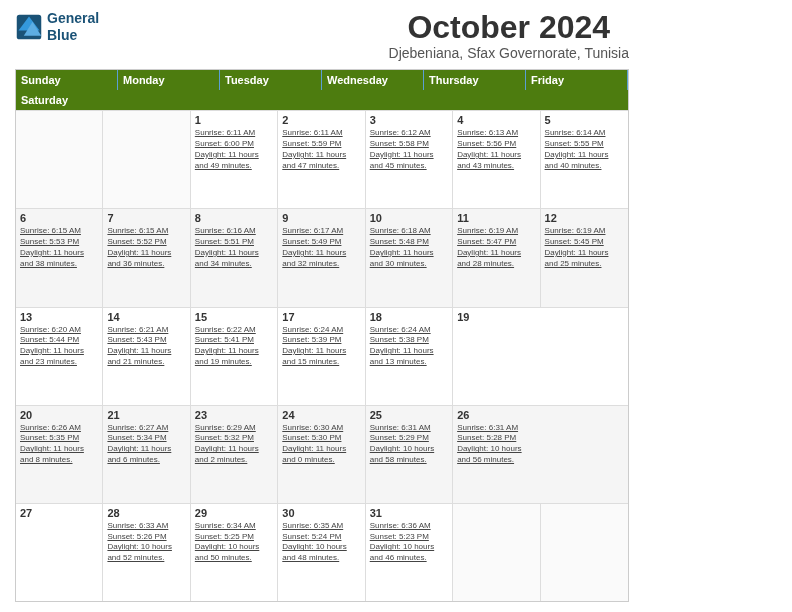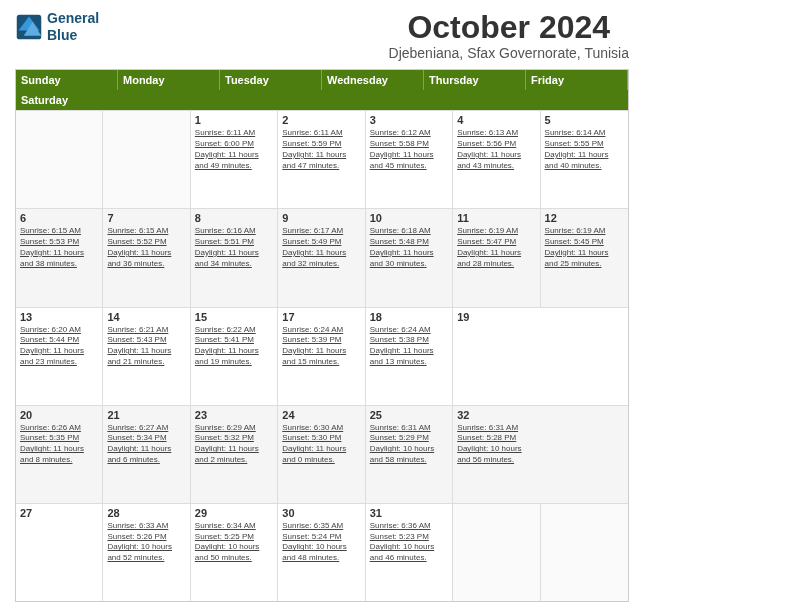--- a/index.html
+++ b/index.html
@@ -248,21 +248,21 @@
           </div>
           <div class="cal-cell">
             <span class="day-num">24</span>
             <div class="cell-text">Sunrise: 6:30 AM<br>Sunset: 5:30 PM<br>Daylight: 11 hours and 0 minutes.</div>
           </div>
           <div class="cal-cell">
             <span class="day-num">25</span>
             <div class="cell-text">Sunrise: 6:31 AM<br>Sunset: 5:29 PM<br>Daylight: 10 hours and 58 minutes.</div>
           </div>
           <div class="cal-cell">
-            <span class="day-num">32</span>
+            <span class="day-num">26</span>
             <div class="cell-text">Sunrise: 6:31 AM<br>Sunset: 5:28 PM<br>Daylight: 10 hours and 56 minutes.</div>
           </div>
         </div>
         <div class="cal-week">
           <div class="cal-cell">
             <span class="day-num">27</span>
           </div>
           <div class="cal-cell">
             <span class="day-num">28</span>
             <div class="cell-text">Sunrise: 6:33 AM<br>Sunset: 5:26 PM<br>Daylight: 10 hours and 52 minutes.</div>

